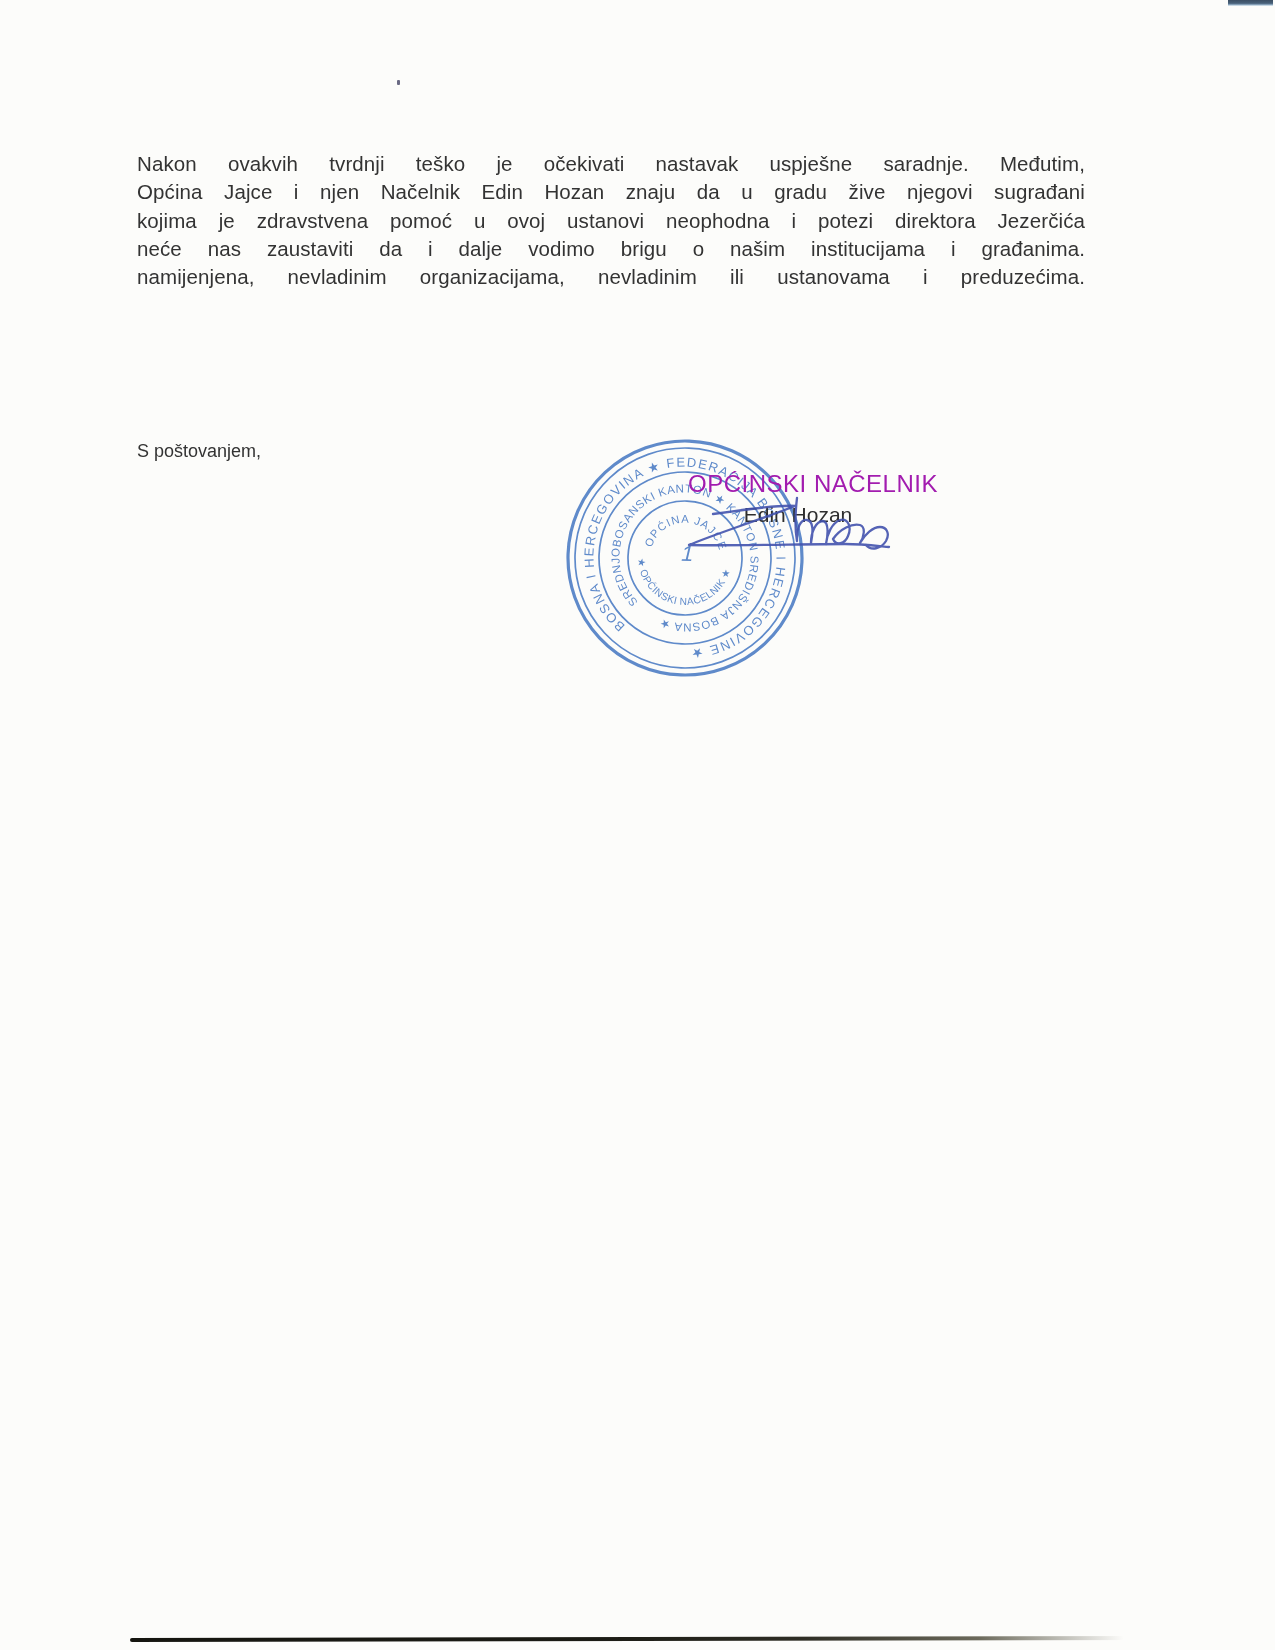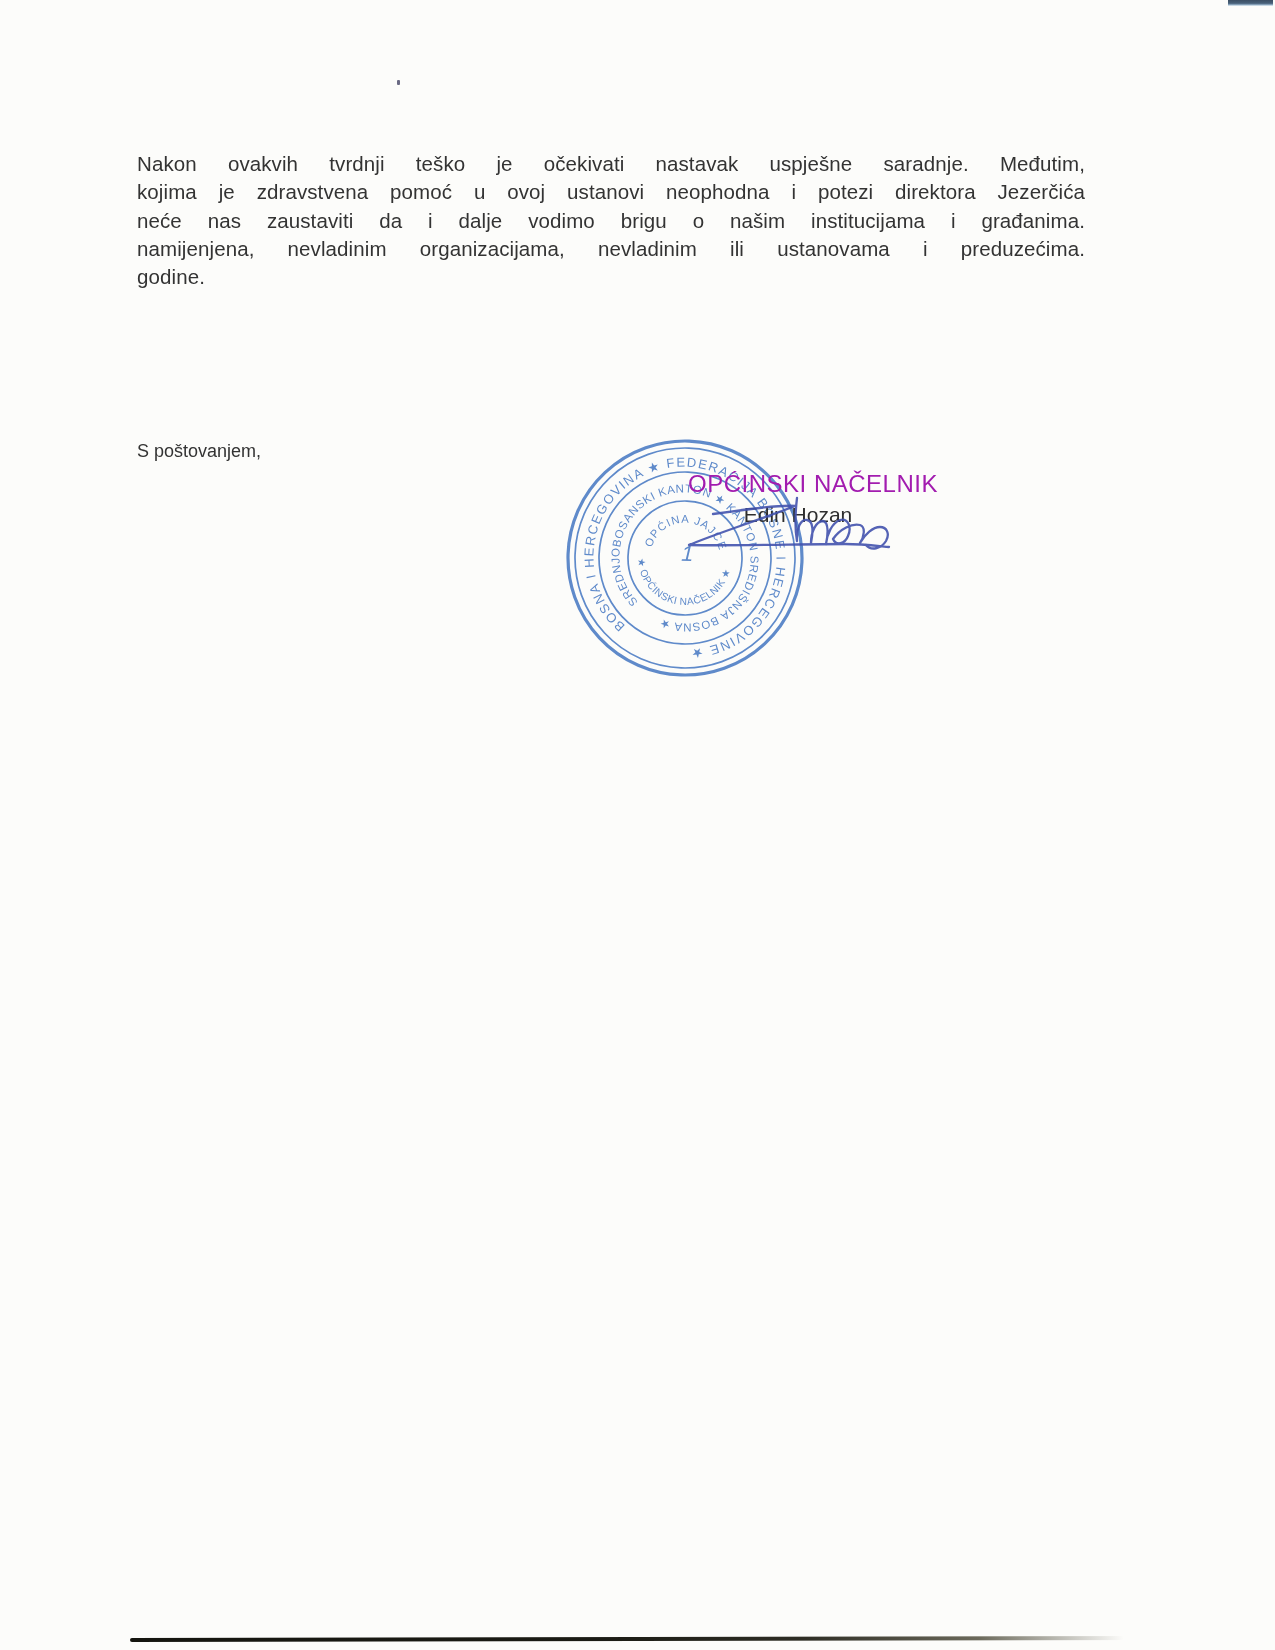--- a/index.html
+++ b/index.html
@@ -99,24 +99,24 @@
 </head>
 <body>
 
 <div class="page">
 
   <div class="corner-strip"></div>
   <div class="speck"></div>
 
   <div class="paragraph">
     <div class="pline">Nakon ovakvih tvrdnji teško je očekivati nastavak uspješne saradnje. Međutim,</div>
+    <div class="pline">Općina Jajce i njen Načelnik Edin Hozan znaju da u gradu žive njegovi sugrađani</div>
     <div class="pline">kojima je zdravstvena pomoć u ovoj ustanovi neophodna i potezi direktora Jezerčića</div>
     <div class="pline">neće nas zaustaviti da i dalje vodimo brigu o našim institucijama i građanima.</div>
     <div class="pline">namijenjena, nevladinim organizacijama, nevladinim ili ustanovama i preduzećima.</div>
-    <div class="pline last">godine.</div>
   </div>
 
   <div class="closing">S poštovanjem,</div>
 
   <div class="stamp-wrap">
     <svg width="244" height="244" viewBox="0 0 244 244">
       <g fill="none" stroke="#4a7bc4">
         <circle cx="122" cy="122" r="117" stroke-width="3.2"></circle>
         <circle cx="122" cy="122" r="110" stroke-width="1.7"></circle>
         <circle cx="122" cy="122" r="86" stroke-width="1.7"></circle>

